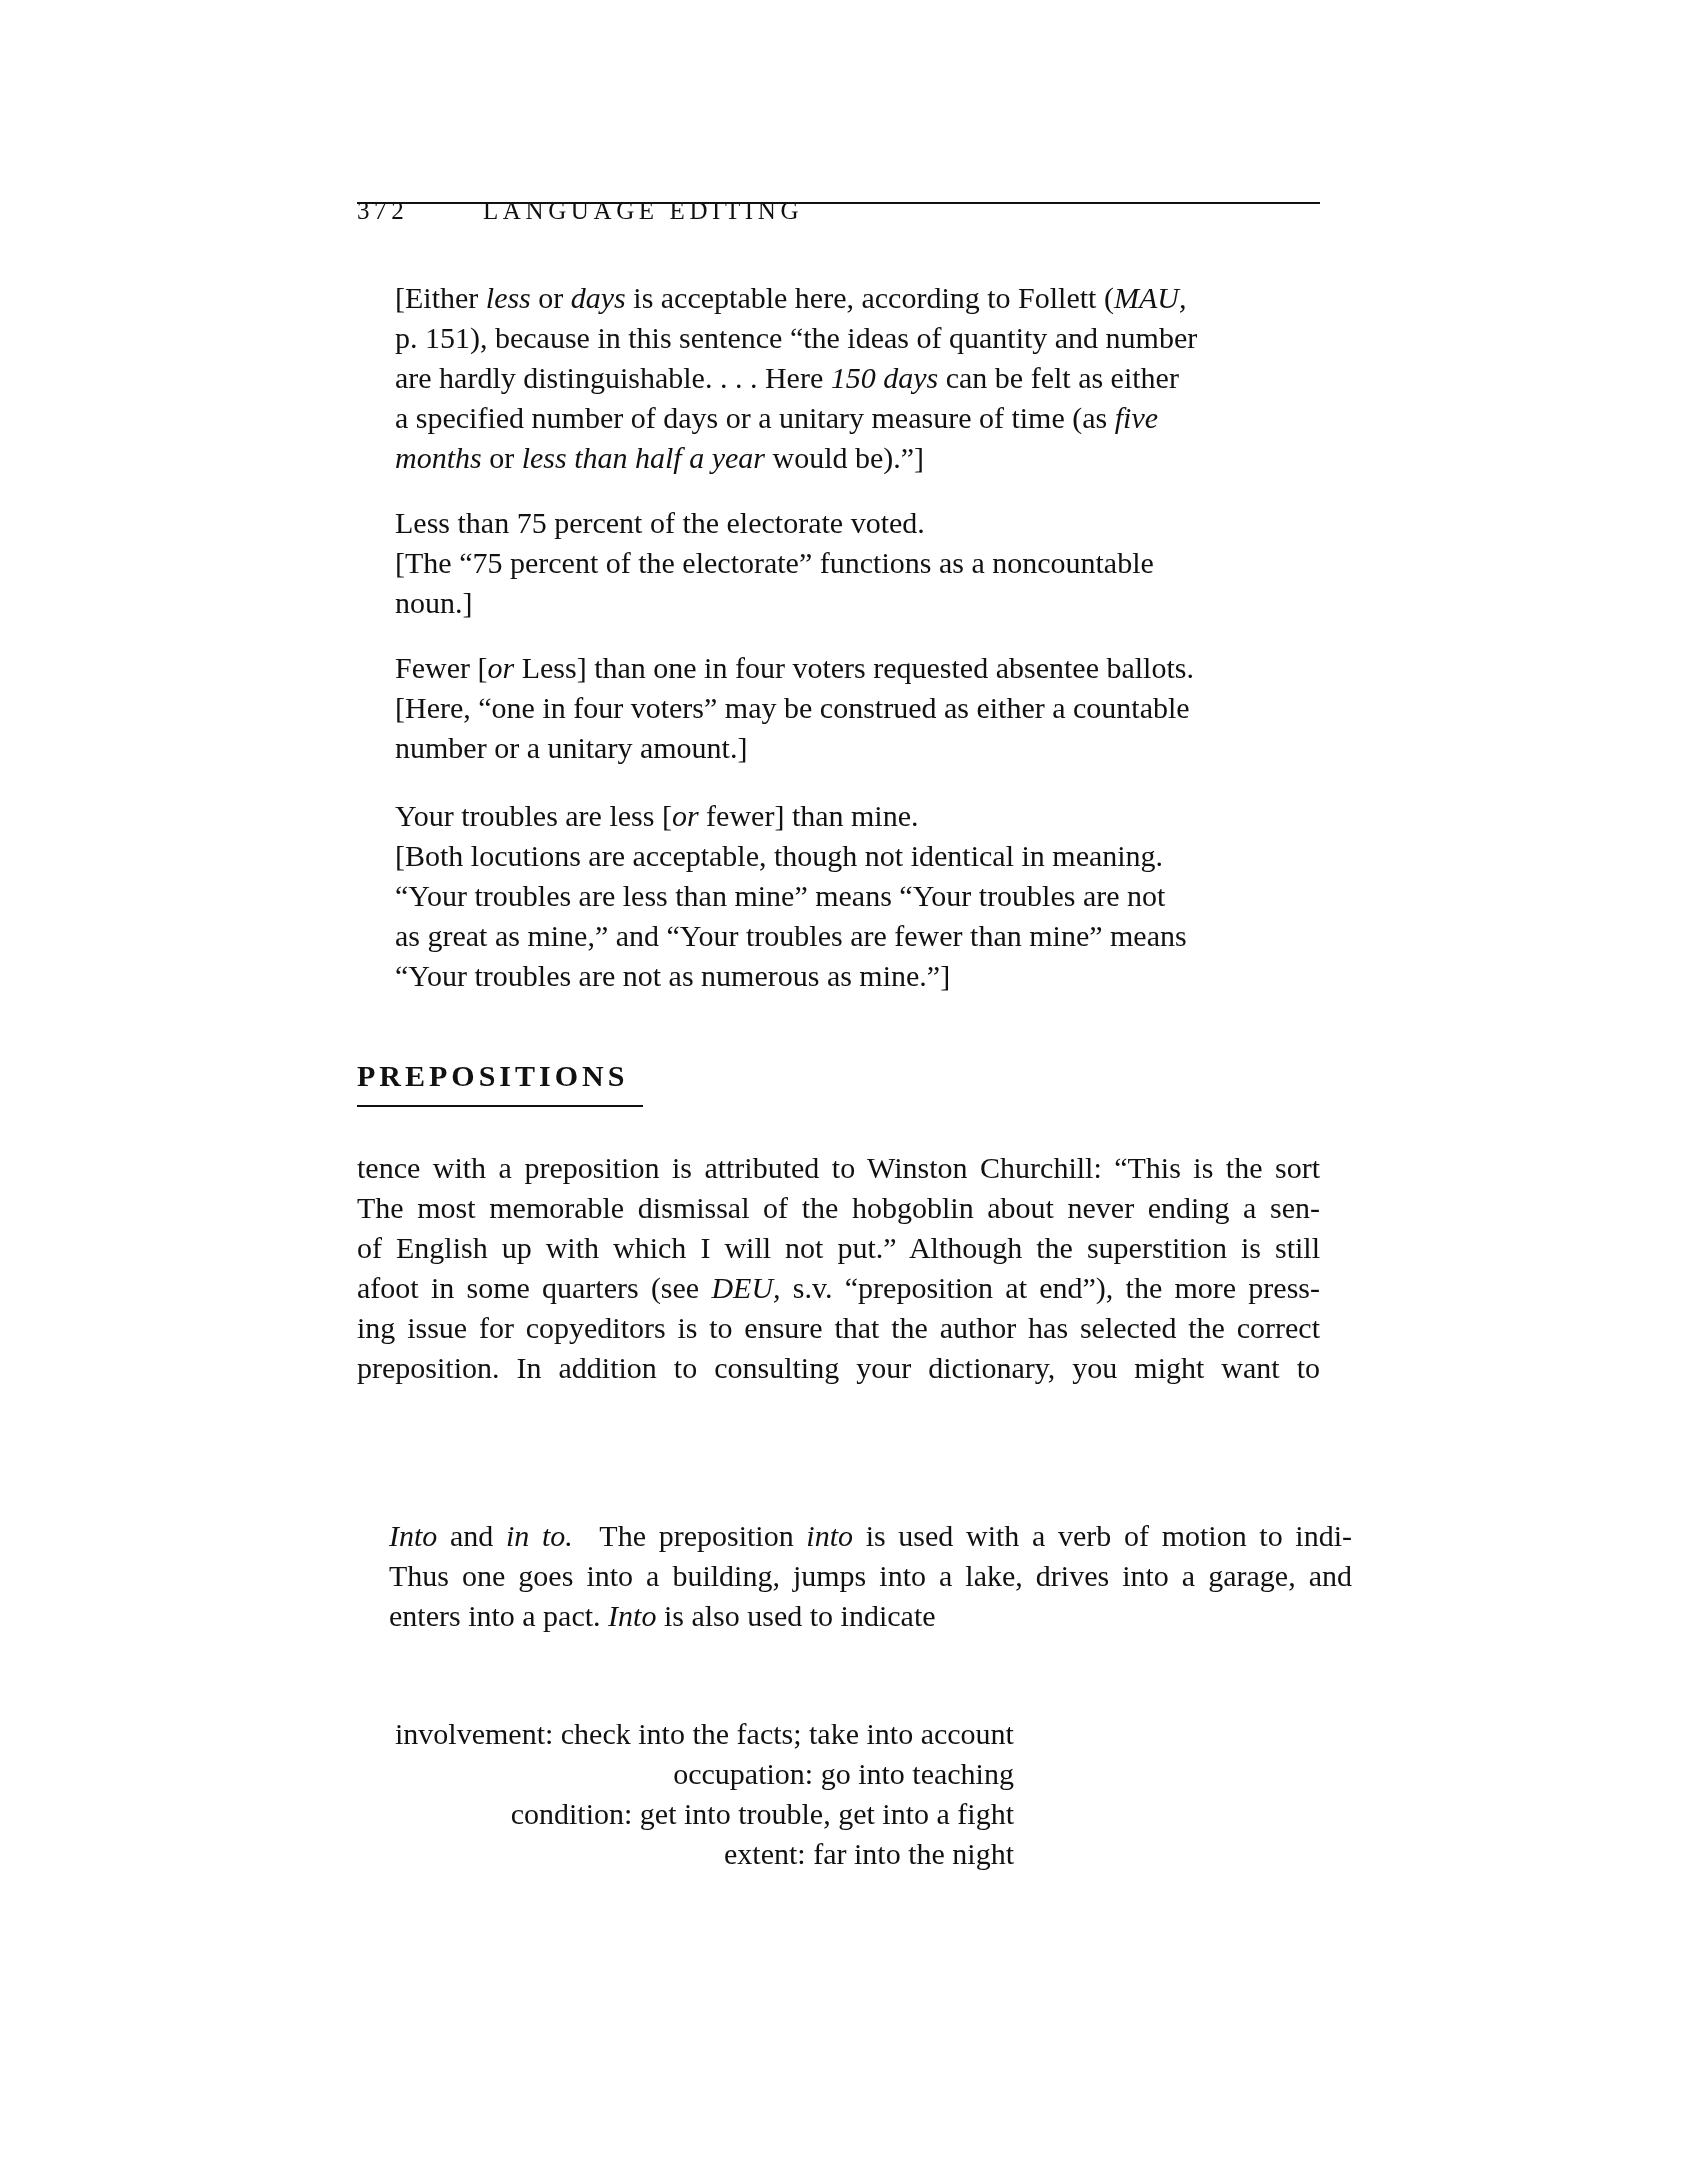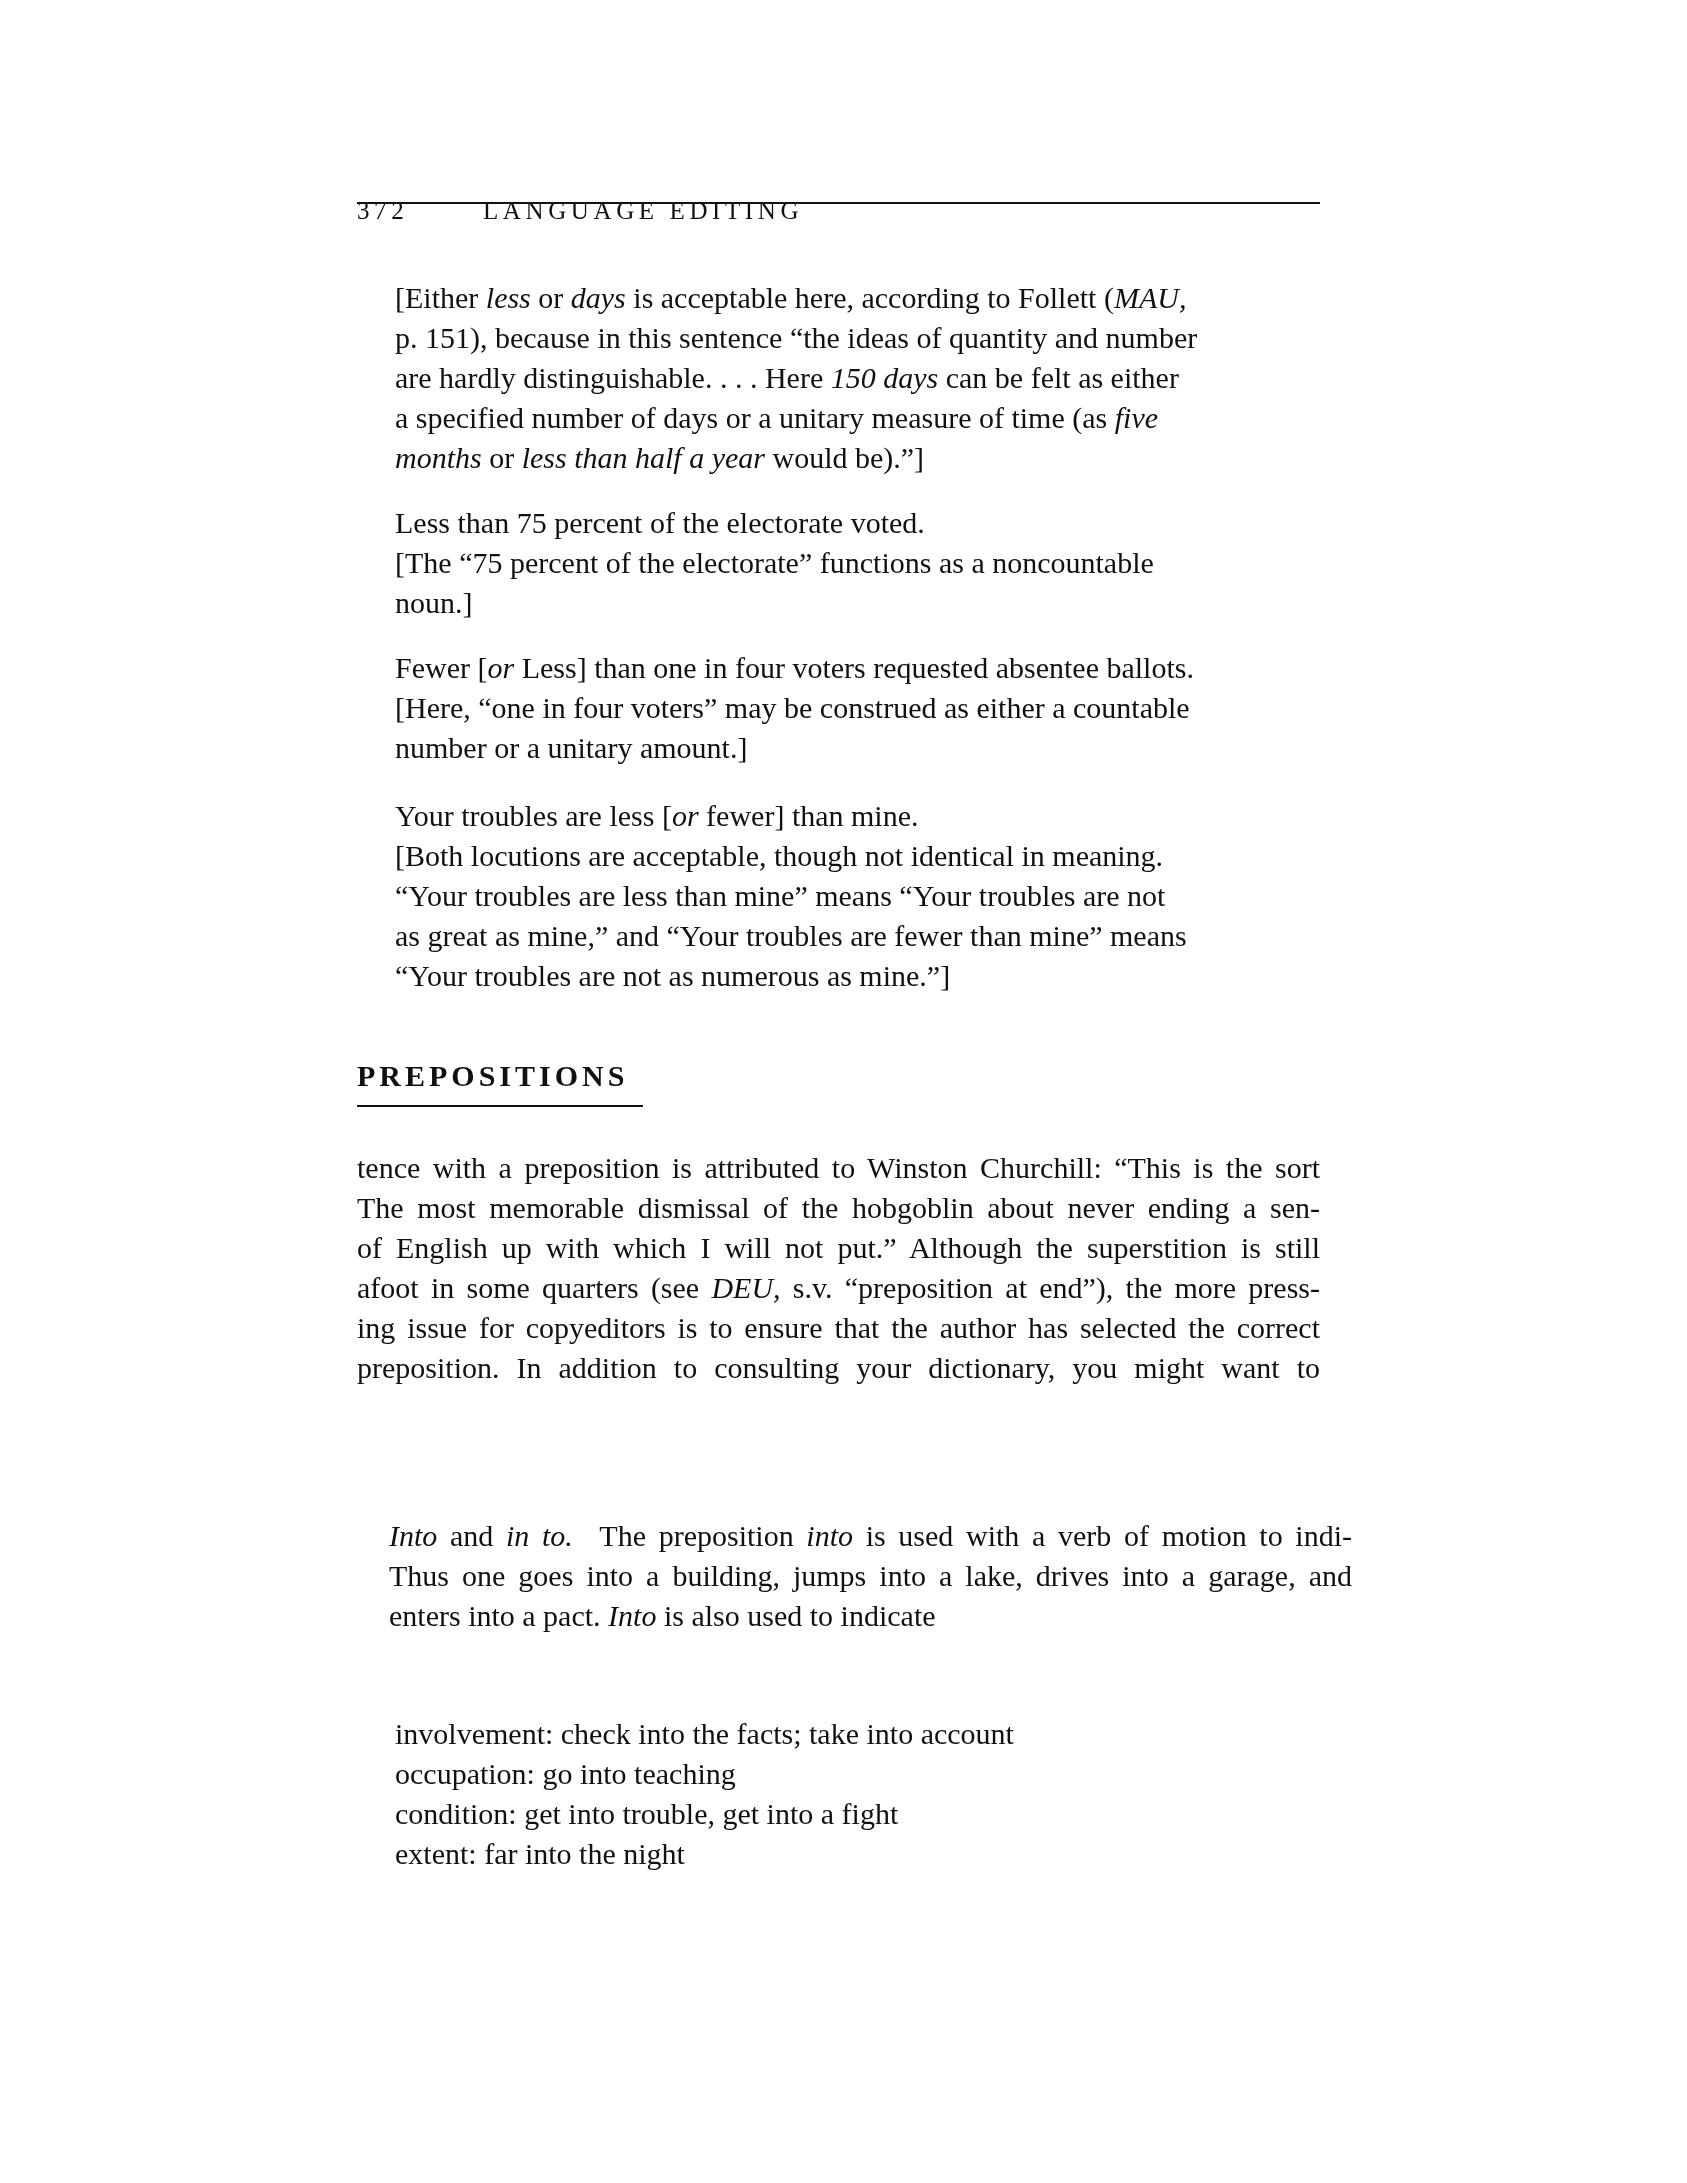--- a/index.html
+++ b/index.html
@@ -33,21 +33,21 @@
     .section-head {
       position: absolute; top: 1059px; left: 0;
       font-size: 30px; letter-spacing: 4px; font-weight: bold;
     }
     .section-rule { position: absolute; top: 1105px; left: 0; width: 286px; height: 2px; background: #111; }
 
     .para { position: absolute; left: 0; width: 963px; }
     .p1 { top: 1148px; }
     .p2 { top: 1516px; margin-left: 32px; }
     .list { position: absolute; left: 38px; top: 1714px; }
-    .list .line { line-height: 40px; }
+    .list .line { line-height: 40px; text-align: right; }
     .tab { display: inline-block; width: 26.5px; }
   </style>
 </head>
 <body>
 
 <div class="page">
 
   <div class="running-head">
     <span class="folio">372</span>
     <span class="title">LANGUAGE EDITING</span>

